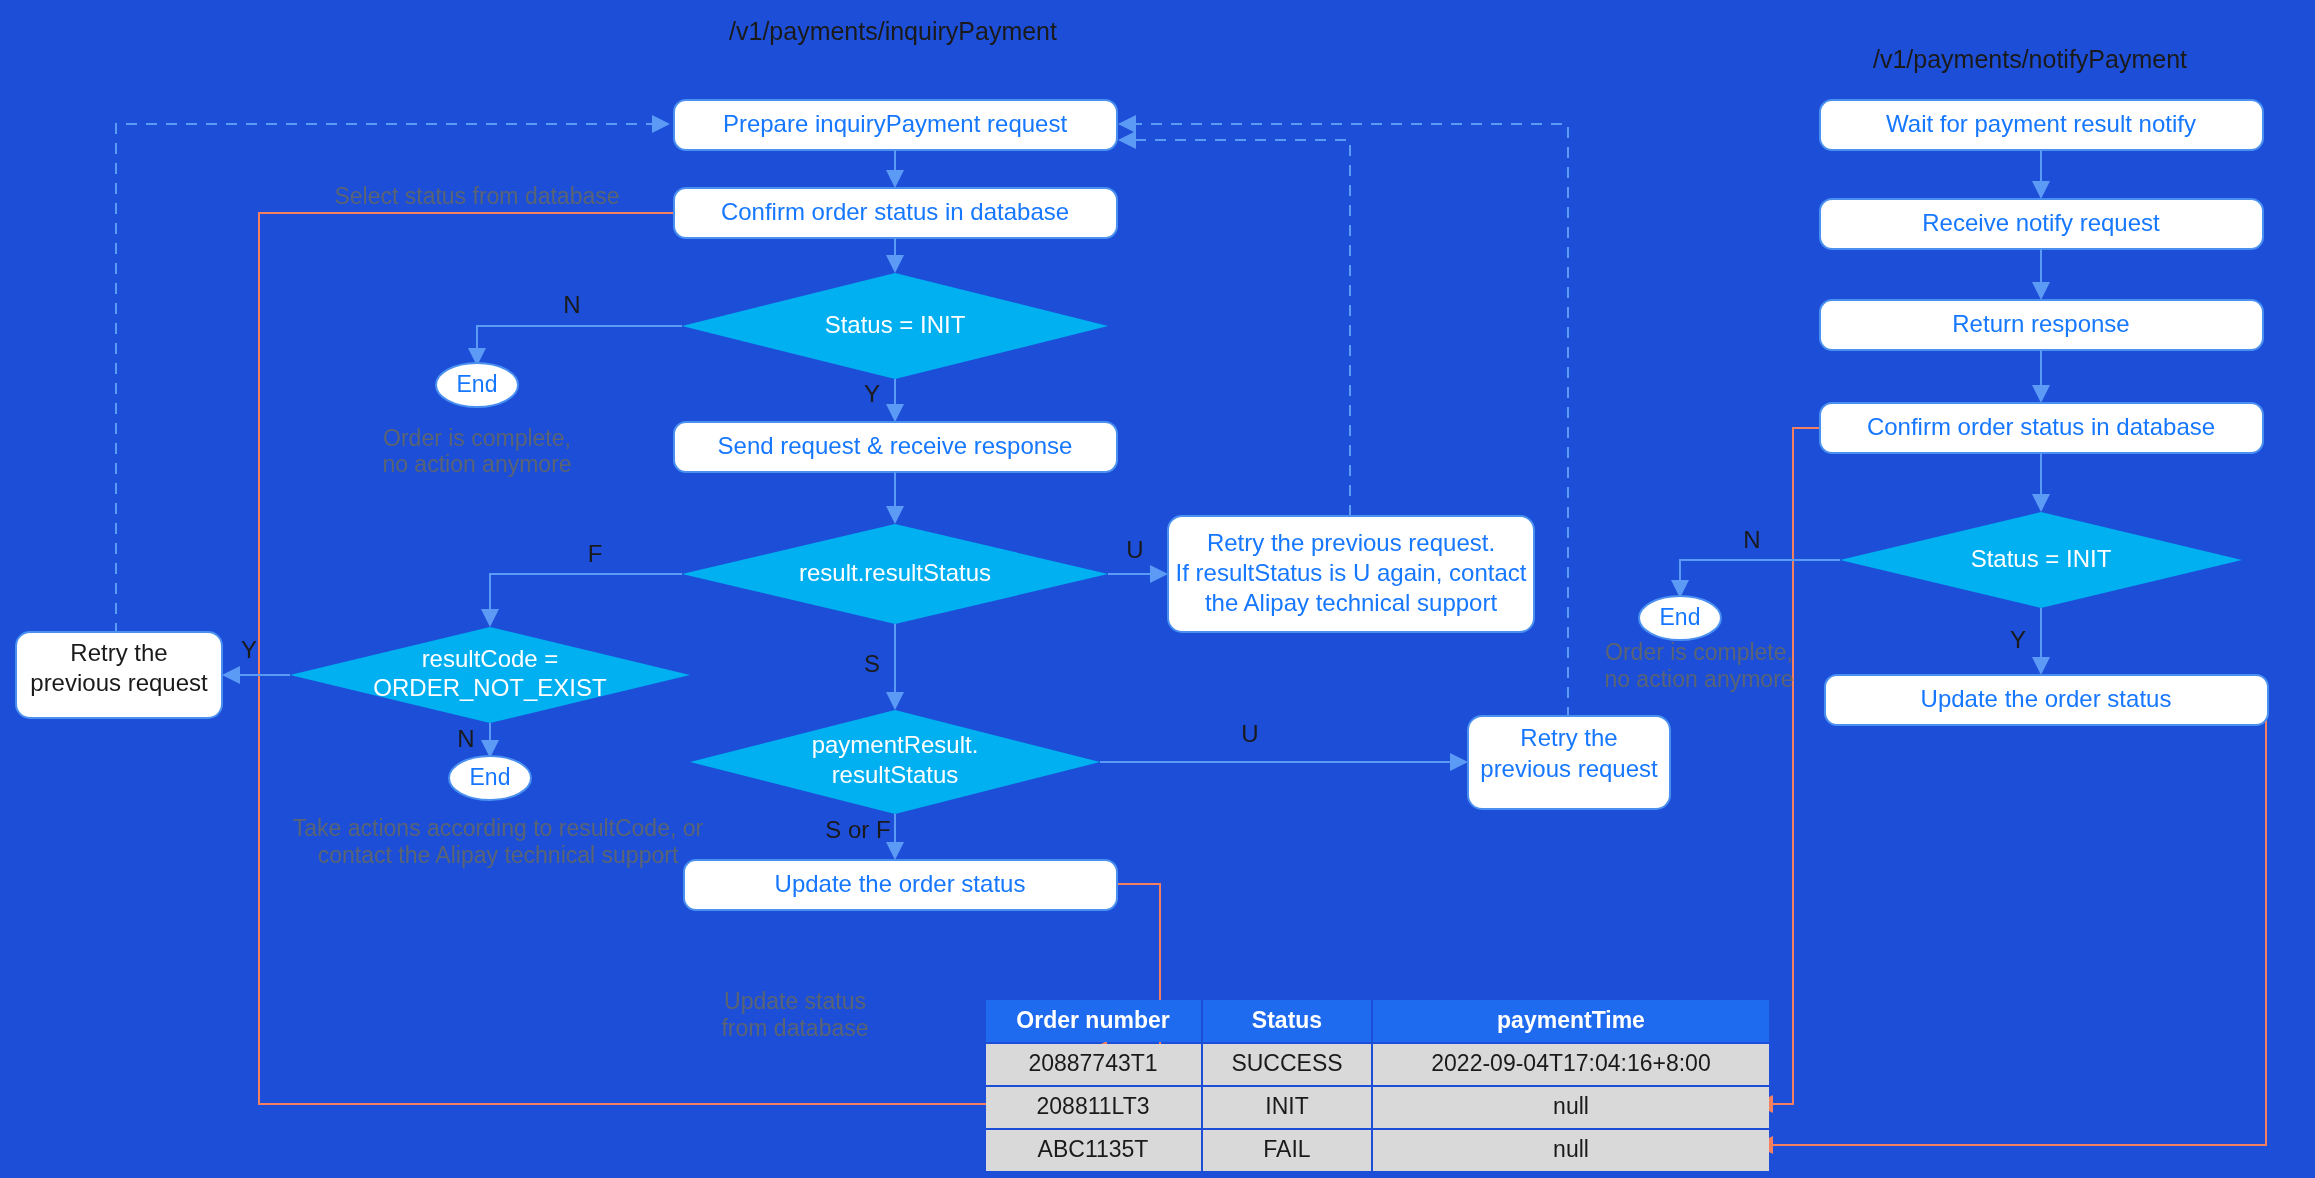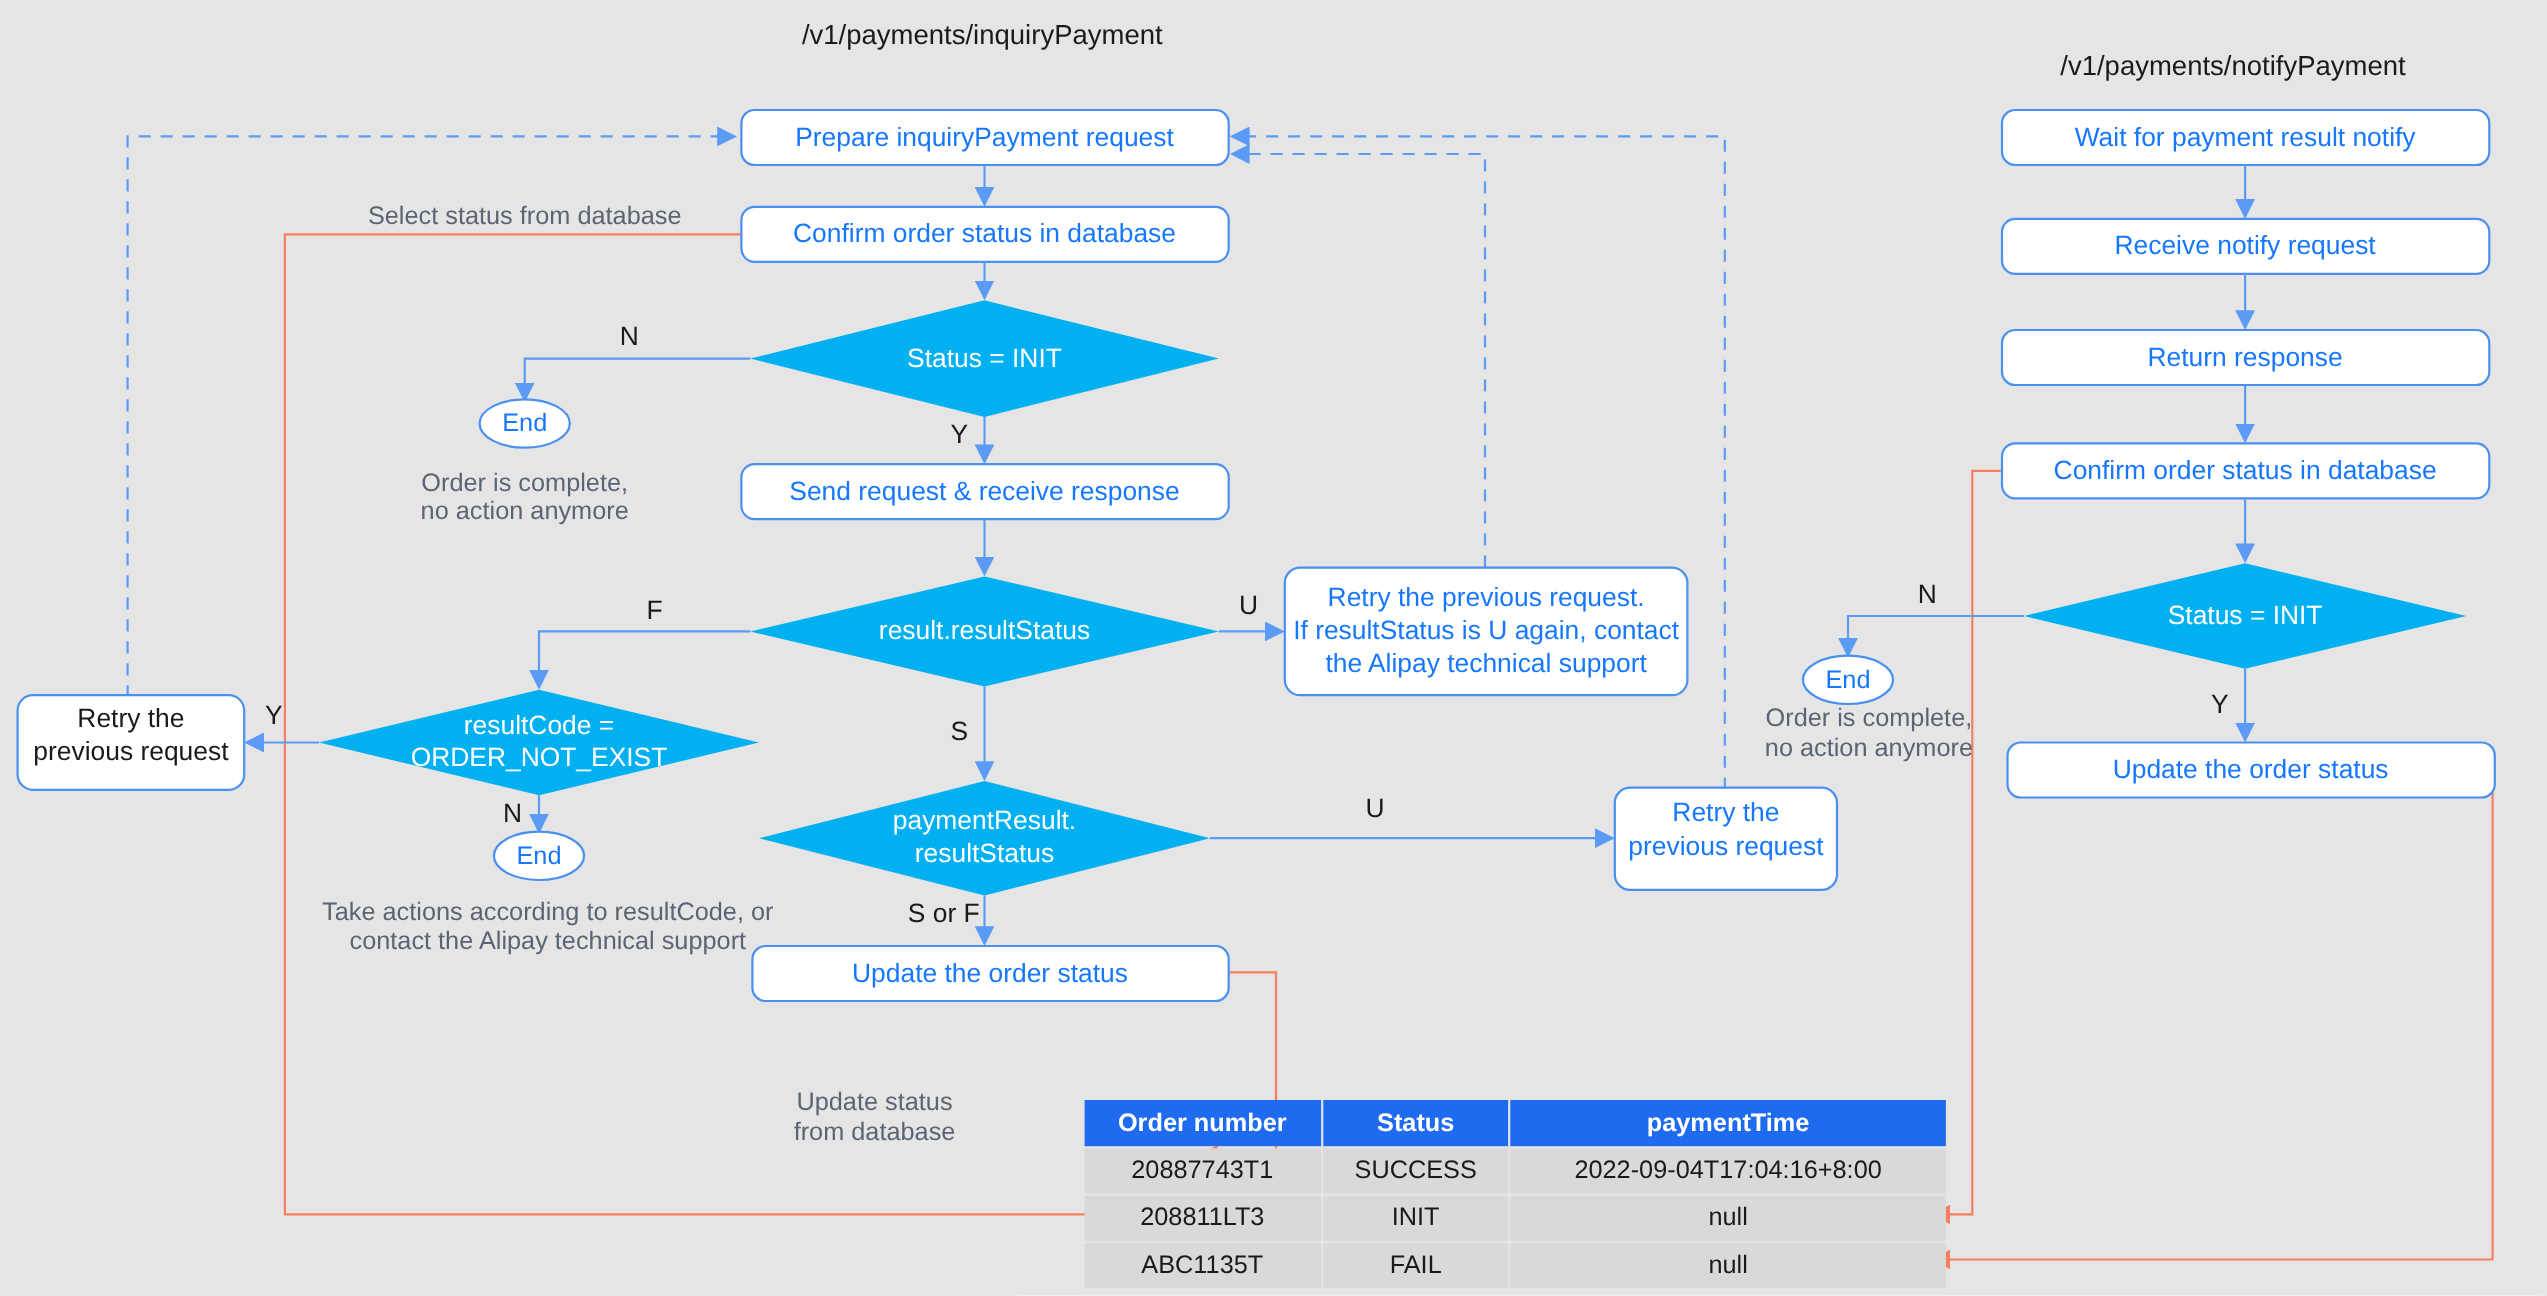--- a/index.html
+++ b/index.html
@@ -1,16 +1,16 @@
 <!DOCTYPE html>
 <html><head>
 <meta charset="utf-8">
 <style>
   html,body{margin:0;padding:0;background:#ffffff;}
-  #root{position:relative;width:2315px;height:1178px;background:#e5e5e5;
+  #root{position:relative;width:2315px;height:1178px;background:#1d4ed8;
         font-family:"Liberation Sans","DejaVu Sans",sans-serif;overflow:hidden;}
   svg{position:absolute;left:0;top:0;width:2315px;height:1178px;}
   text{font-family:"Liberation Sans","DejaVu Sans",sans-serif;}
   .lane-title{font-size:25px;fill:#1a1a1a;text-anchor:middle;}
   .node-box{fill:#ffffff;stroke:#4a90f0;stroke-width:2;}
   .node-lbl{font-size:24px;fill:#1677ff;text-anchor:middle;dominant-baseline:middle;}
   .node-lbl-dark{font-size:24px;fill:#1a1a1a;text-anchor:middle;dominant-baseline:middle;}
   .diamond{fill:#00b0f0;}
   .diamond-lbl{font-size:24px;fill:#ffffff;text-anchor:middle;dominant-baseline:middle;}
   .end-ell{fill:#ffffff;stroke:#4a90f0;stroke-width:2;}

